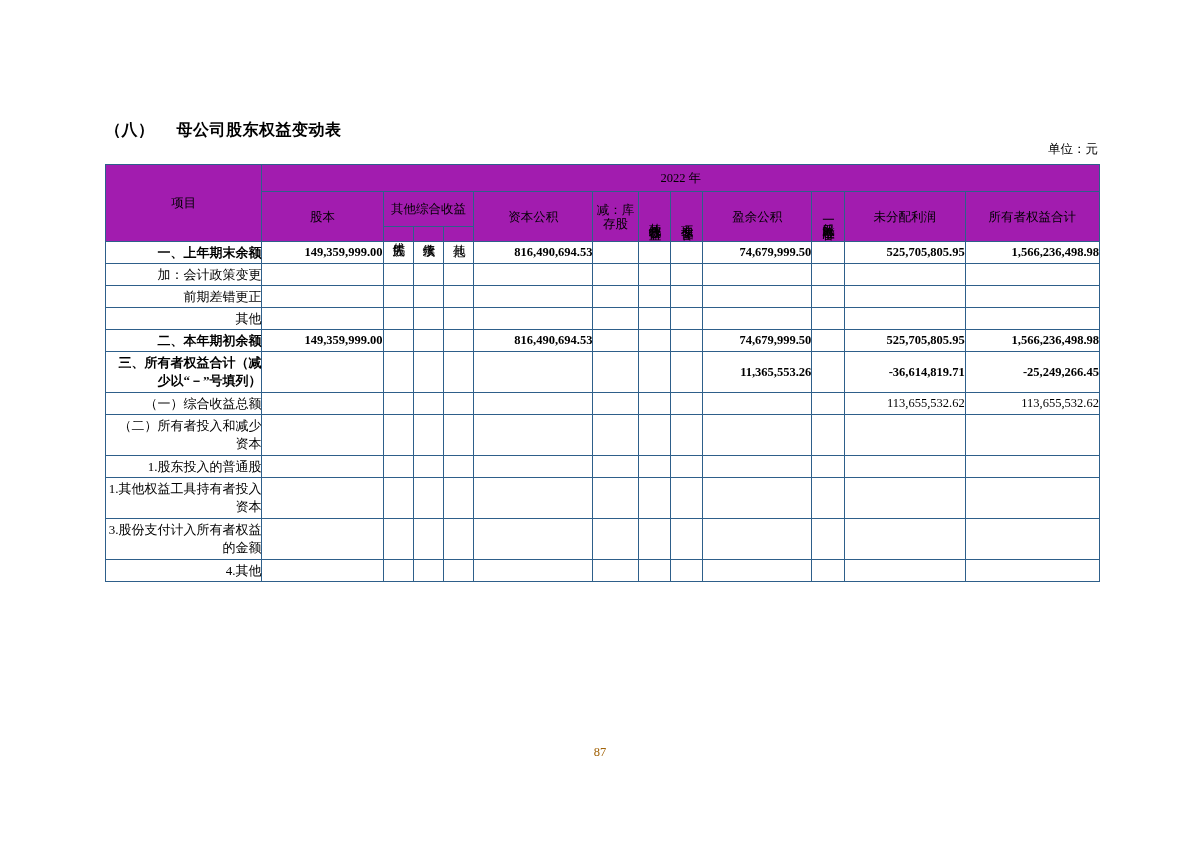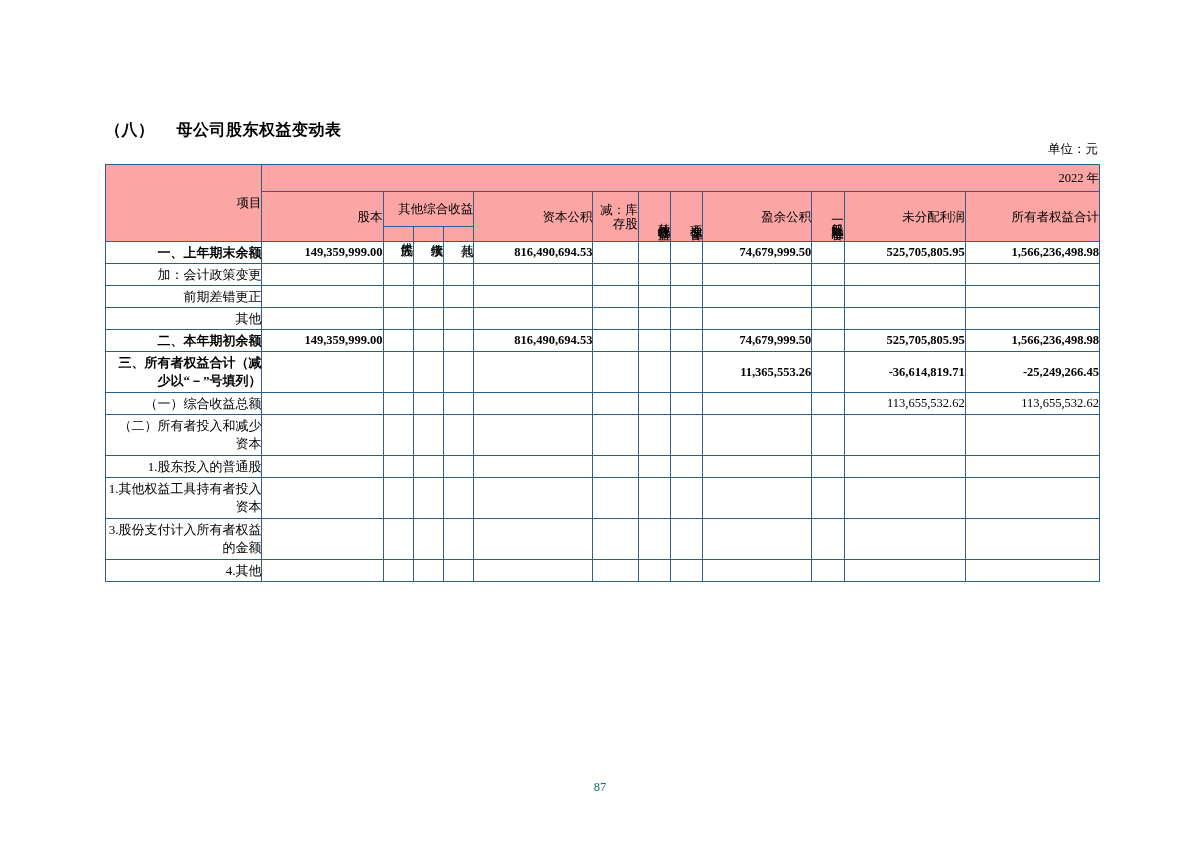--- a/index.html
+++ b/index.html
@@ -50,22 +50,22 @@
     font-size: 12px;
     color: #000;
   }
   table.equity th, table.equity td {
     border: 1px solid #2e5f8a;
     padding: 0;
     vertical-align: middle;
     font-weight: normal;
   }
   thead th {
-    background: #fca5a5;
-    text-align: right;
+    background: #a21caf;
+    text-align: center;
     font-size: 12.5px;
     line-height: 1.12;
   }
   .v-txt {
     writing-mode: vertical-rl;
     text-orientation: upright;
     letter-spacing: 1px;
     display: inline-block;
     line-height: 1.05;
     margin: 2px auto;
@@ -92,24 +92,24 @@
   .row-bold .cell-label, .row-bold .cell-num {
     font-weight: bold;
   }
   .indent1 { padding-left: 18px; }
   .r-h { height: 21px; }
   .r-h2 { height: 40px; }
   .pageno {
     position: absolute;
     left: 0;
     right: 0;
-    top: 780px;
+    top: 745px;
     text-align: center;
     font-size: 12.5px;
-    color: #0f766e;
+    color: #a16207;
   }
 </style>
 </head>
 <body>
 
 <div class="page">
 
   <div class="content">
 
     <div class="section-title">

